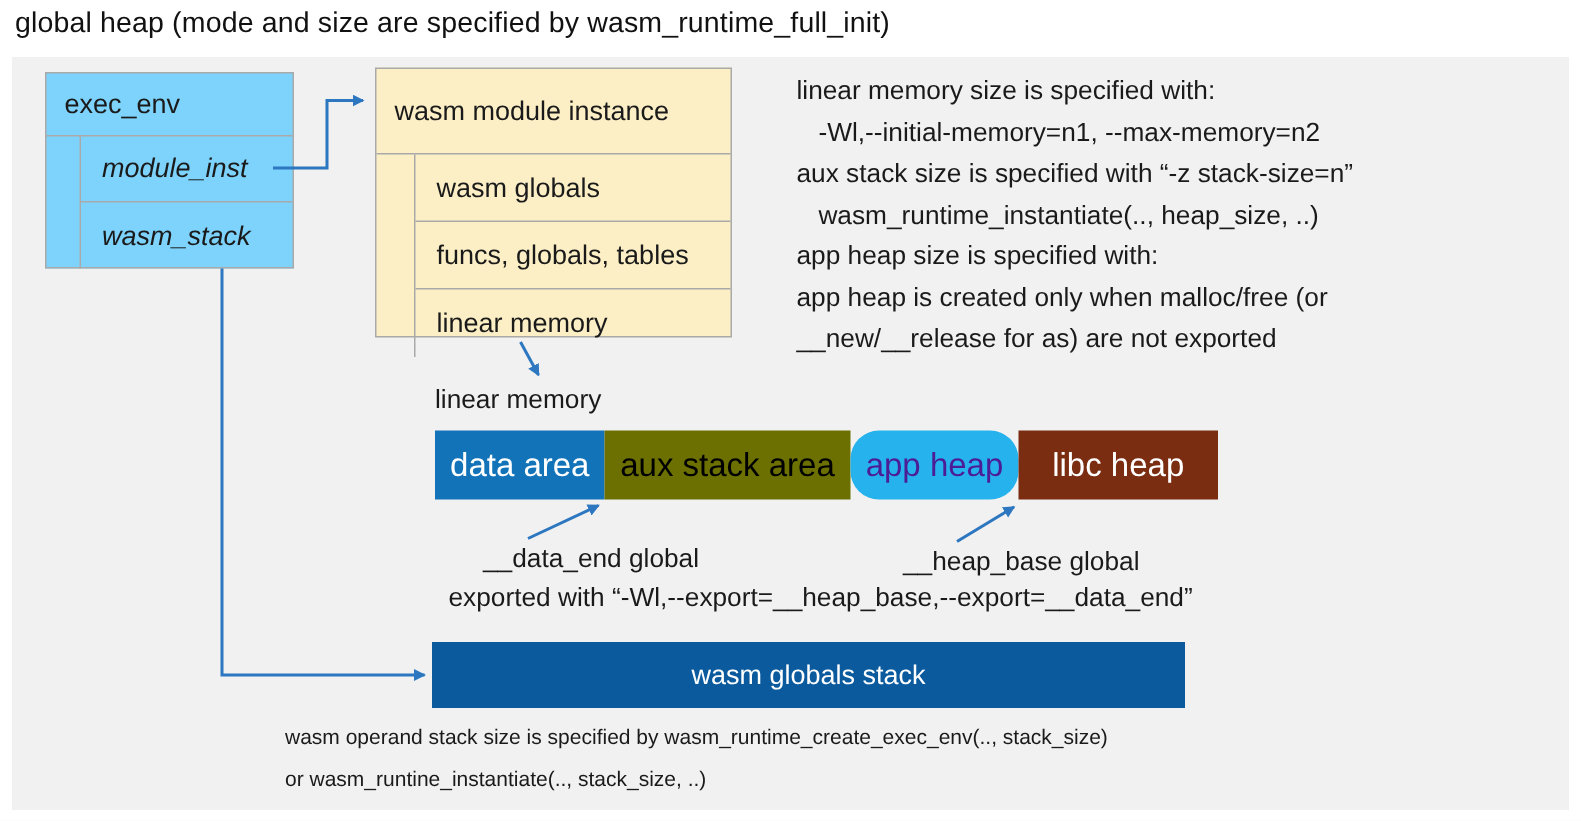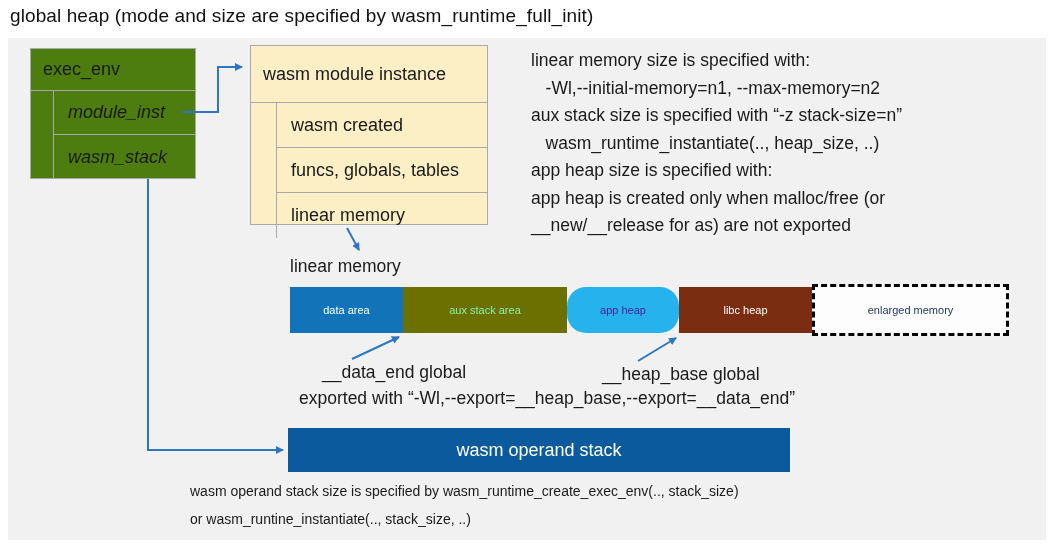--- a/index.html
+++ b/index.html
@@ -34,21 +34,21 @@
   .mod-inst .inner-row{height:45px;}
 
   
   .right-notes{left:531px;top:47px;width:512px;font-size:17.5px;line-height:27.5px;}
   .right-notes div{white-space:pre-wrap;}
 
   
   .lm-label{left:290px;top:256px;font-size:17.5px;}
   .lm-bar{left:290px;top:287px;height:46px;display:flex;align-items:flex-start;}
   .seg{height:46px;display:flex;align-items:center;justify-content:center;
-    font-size:11px;box-sizing:border-box;}
+    font-size:22px;box-sizing:border-box;}
   .seg-0{width:113px;}
   .seg-1{width:164px;}
   .seg-2{width:112px;}
   .seg-3{width:133px;}
   .seg-4{width:197px;height:52px;margin-top:-3px;border:3px dashed #000;}
 
   .ann{font-size:17.5px;}
   .data-end-label{left:322px;top:362px;}
   .heap-base-label{left:602px;top:364px;}
   .export-note{left:299px;top:388px;}
@@ -60,62 +60,61 @@
 
   svg.arrows{position:absolute;left:0;top:0;pointer-events:none;}
 </style>
 </head>
 <body>
 
 <div class="abs title">global heap (mode and size are specified by wasm_runtime_full_init)</div>
 
 <div class="abs panel" style="background-color: rgb(241, 241, 242);"></div>
 
-<div class="abs structbox exec-env" style="background-color: #4d7c0f; text-align: center;">
+<div class="abs structbox exec-env" style="background-color: #7dd3fc; text-align: center;">
   <div class="hdr">exec_env</div>
   <div class="inner-rows">
     <div class="inner-row">module_inst</div>
     <div class="inner-row">wasm_stack</div>
   </div>
 </div>
 
 <div class="abs structbox mod-inst" style="background-color: rgb(252, 239, 198);">
   <div class="hdr">wasm module instance</div>
   <div class="inner-rows">
-    <div class="inner-row">wasm created</div>
+    <div class="inner-row">wasm globals</div>
     <div class="inner-row">funcs, globals, tables</div>
     <div class="inner-row">linear memory</div>
   </div>
 </div>
 
 <div class="abs right-notes">
   <div>linear memory size is specified with:</div>
   <div>   -Wl,--initial-memory=n1, --max-memory=n2</div>
   <div>aux stack size is specified with “-z stack-size=n”</div>
   <div>   wasm_runtime_instantiate(.., heap_size, ..)</div>
   <div>app heap size is specified with:</div>
   <div>app heap is created only when malloc/free (or</div>
   <div>__new/__release for as) are not exported</div>
 </div>
 
 <div class="abs lm-label">linear memory</div>
 
 <div class="abs lm-bar">
   <div class="seg seg-0" style="background-color: rgb(18, 115, 185); color: rgb(255, 255, 255);">data area</div>
-  <div class="seg seg-1" style="background-color: rgb(108, 112, 0); color: #86efac;">aux stack area</div>
+  <div class="seg seg-1" style="background-color: rgb(108, 112, 0); color: #000000;">aux stack area</div>
   <div class="seg seg-2" style="background-color: rgb(38, 179, 237); color: #4c1d95; border-radius: 19px;">app heap</div>
   <div class="seg seg-3" style="background-color: rgb(123, 45, 18); color: rgb(255, 255, 255);">libc heap</div>
-  <div class="seg seg-4" style="background-color: rgb(253, 253, 253); color: rgb(31, 56, 100);">enlarged memory</div>
 </div>
 
 <div class="abs ann data-end-label">__data_end global</div>
 <div class="abs ann heap-base-label">__heap_base global</div>
 <div class="abs ann export-note">exported with “-Wl,--export=__heap_base,--export=__data_end”</div>
 
-<div class="abs op-stack" style="background-color: rgb(11, 90, 158);">wasm operand stack</div>
+<div class="abs op-stack" style="background-color: rgb(11, 90, 158);">wasm globals stack</div>
 
 <div class="abs bottom-notes">
   <div>wasm operand stack size is specified by wasm_runtime_create_exec_env(.., stack_size)</div>
   <div>or wasm_runtine_instantiate(.., stack_size, ..)</div>
 </div>
 
 <svg class="arrows" width="1054" height="547" viewBox="0 0 1054 547">
   <defs>
     <marker id="ah" markerWidth="9" markerHeight="9" refX="7" refY="4" orient="auto" markerUnits="userSpaceOnUse">
       <path d="M0,0 L8,4 L0,8 z" fill="#2c77c0"></path>

